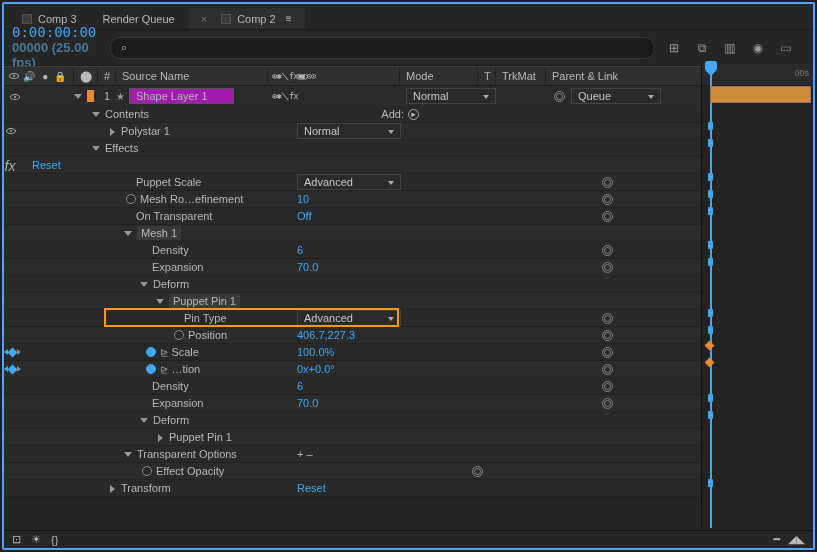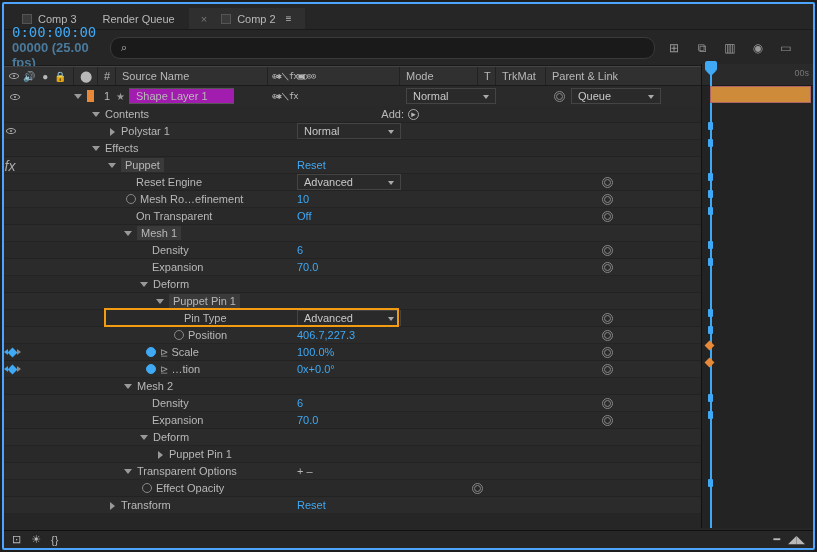--- a/index.html
+++ b/index.html
@@ -174,32 +174,28 @@
       </div>
     <div class="row">
         <div class="kf"></div>
         <div class="left" style="padding-left:60px">
           <span class="tw open"></span>
           <span>Effects</span>
         </div>
       </div>
     <div class="row">
         <div class="kf"></div>
-        <div class="left" style="padding-left:76px">
-          <span class="tw open"></span>
-          <span class="sel">Puppet</span>
-        </div>
         <div class="mid">
           <span class="blue">Reset</span>
         </div>
       </div>
     <div class="row">
         <div class="kf"></div>
         <div class="left" style="padding-left:104px">
-          <span>Reset Engine</span>
+          <span>Puppet Scale</span>
         </div>
         <div class="mid">
           <div class="dd wide">Advanced</div>
         </div>
         <div class="spacer-col"></div>
         <div class="parent-col">
           <span class="whip"></span>
         </div>
       </div>
     <div class="row">
@@ -332,27 +328,20 @@
           <span class="stopwatch on"></span>
           <span class="graph-ic">⊵</span>
           <span>…tion</span>
         </div>
         <div class="mid">
           <span class="val">0x+0.0°</span>
         </div>
         <div class="spacer-col"></div>
         <div class="parent-col">
           <span class="whip"></span>
-        </div>
-      </div>
-    <div class="row">
-        <div class="kf"></div>
-        <div class="left" style="padding-left:92px">
-          <span class="tw open"></span>
-          <span>Mesh 2</span>
         </div>
       </div>
     <div class="row">
         <div class="kf"></div>
         <div class="left" style="padding-left:120px">
           <span>Density</span>
         </div>
         <div class="mid">
           <span class="val">6</span>
         </div>

